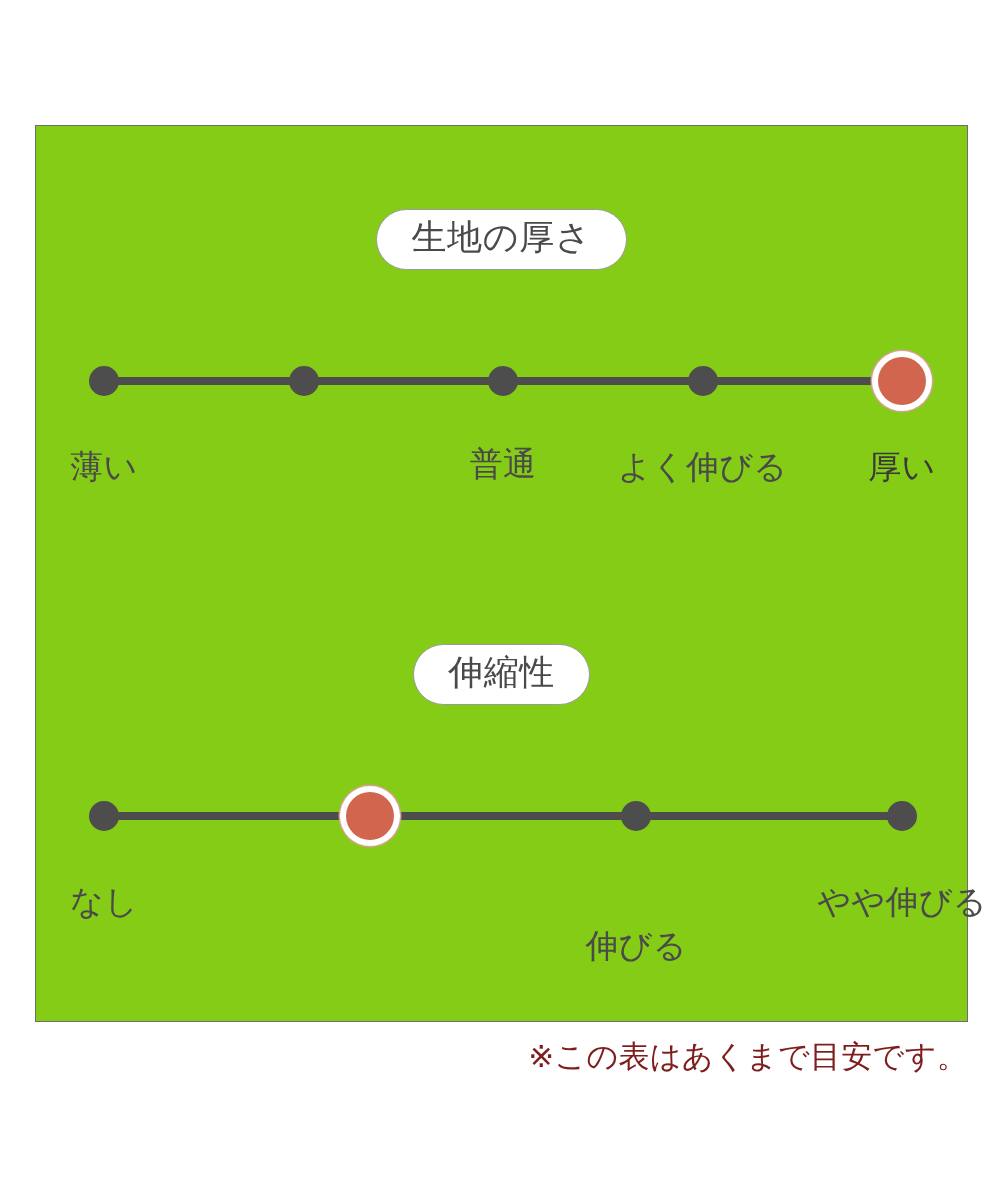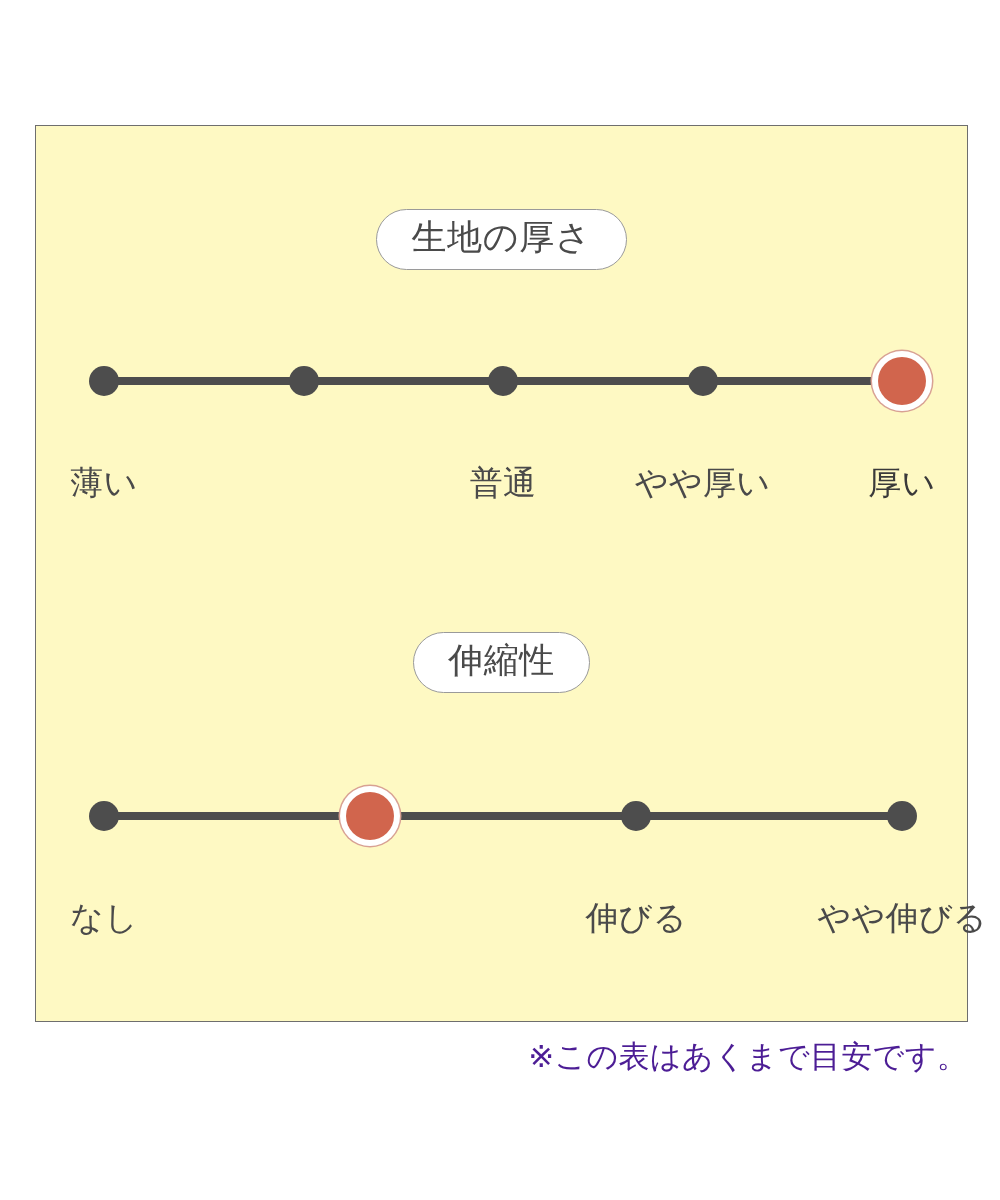--- a/index.html
+++ b/index.html
@@ -18,21 +18,21 @@
   }
 
   #spec-card {
     position: absolute;
     left: 35px;
     top: 125px;
     width: 933px;
     height: 897px;
     box-sizing: border-box;
     border: 1.6px solid #6e6e6e;
-    background: #fef9c3;
+    background: #84cc16;
   }
 
   
   .section-title-wrap {
     position: absolute;
     left: 0;
     width: 100%;
     display: flex;
     justify-content: center;
   }
@@ -99,42 +99,42 @@
 
   
   .scale-labels {
     position: absolute;
     left: 68px;
     right: 65px;
     height: 50px;
   }
   .scale-label {
     position: absolute;
-    top: 16px;
+    top: 0;
     transform: translateX(-50%);
     font-size: 33px;
     line-height: 1.3;
     letter-spacing: 0.01em;
     color: #4a4a4a;
     white-space: nowrap;
   }
   .scale-label.is-active {
     font-weight: normal;
     color: #3a3a3a;
   }
 
   
   #footnote {
     position: absolute;
     right: 32px;
     top: 1038px;
     font-size: 31px;
     line-height: 1.25;
     letter-spacing: 0.01em;
-    color: #4c1d95;
+    color: #7f1d1d;
     white-space: nowrap;
   }
 </style>
 </head>
 <body>
 
 <div id="spec-card">
 
   <div class="section-title-wrap" style="top:83px;">
     <div class="section-title">生地の厚さ</div>
@@ -157,26 +157,26 @@
         <span class="dot"></span>
       </div>
       <div class="scale-stop is-active" style="left:100%;">
         <span class="dot"></span>
       </div>
     </div>
   </div>
 
   <div class="scale-labels" style="top:320px;">
     <span class="scale-label" style="left:0%;">薄い</span>
-    <span class="scale-label" style="left:50%;">普通</span>
-    <span class="scale-label" style="left:75%;">やや厚い</span>
+    <span class="scale-label" style="left:50%;font-family:Liberation Mono, monospace;">普通</span>
+    <span class="scale-label" style="left:75%;">よく伸びる</span>
     <span class="scale-label is-active" style="left:100%;">厚い</span>
   </div>
 
-  <div class="section-title-wrap" style="top:506px;">
+  <div class="section-title-wrap" style="top:518px;">
     <div class="section-title">伸縮性</div>
   </div>
 
   <div class="scale" style="top:660px;">
     <div class="scale-track-area">
       <div class="scale-line"></div>
 
       <div class="scale-stop" style="left:0%;">
         <span class="dot"></span>
       </div>
@@ -187,19 +187,19 @@
         <span class="dot"></span>
       </div>
       <div class="scale-stop" style="left:100%;">
         <span class="dot"></span>
       </div>
     </div>
   </div>
 
   <div class="scale-labels" style="top:755px;">
     <span class="scale-label" style="left:0%;">なし</span>
-    <span class="scale-label" style="left:66.666%;">伸びる</span>
+    <span class="scale-label" style="left:66.666%;margin-top:44px;">伸びる</span>
     <span class="scale-label" style="left:100%;">やや伸びる</span>
   </div>
 
 </div>
 
 <div id="footnote">※この表はあくまで目安です。</div>
 
 </body></html>

